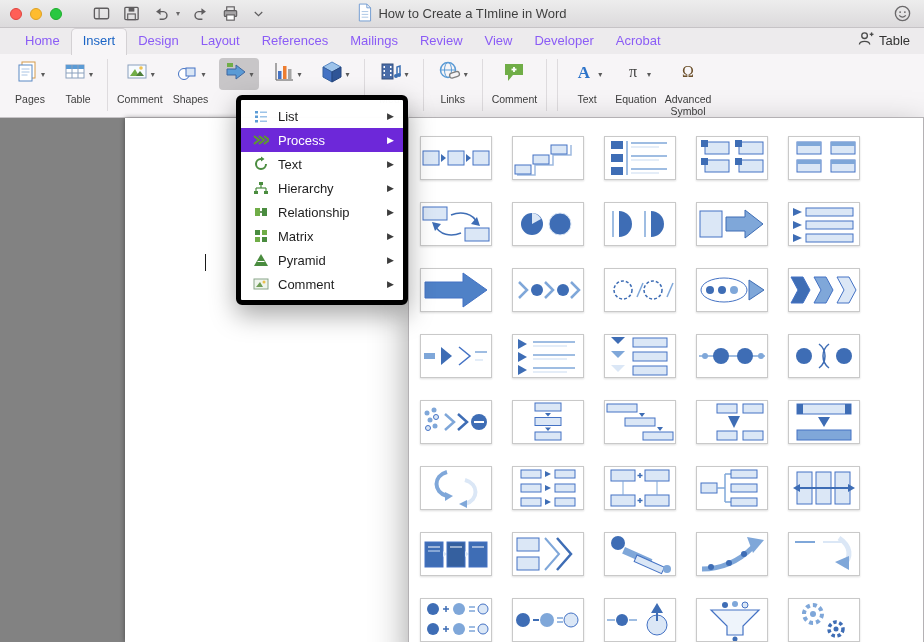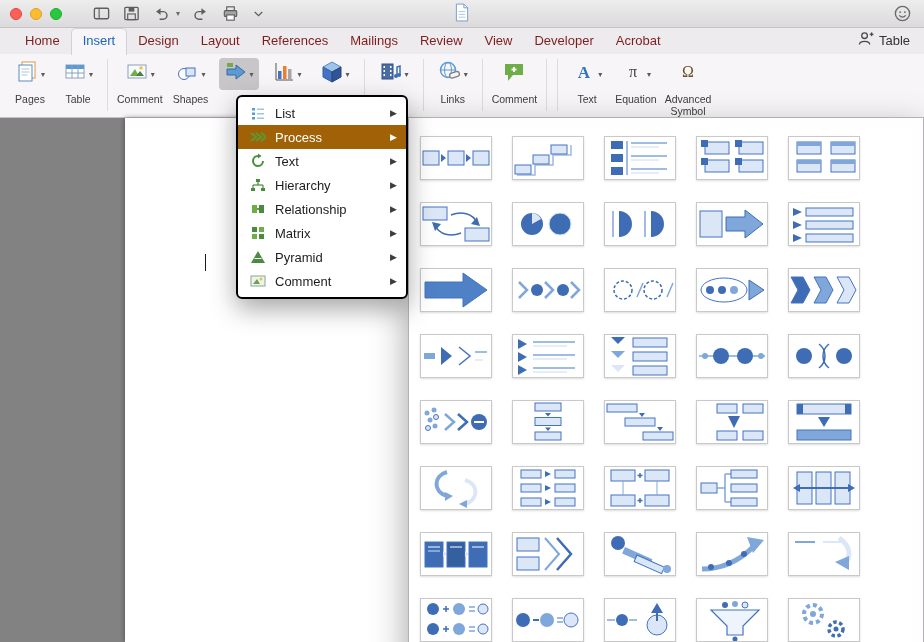--- a/index.html
+++ b/index.html
@@ -22,44 +22,44 @@
   .title-center{position:absolute;left:50%;top:50%;transform:translate(-50%,-50%);
     display:flex;align-items:center;gap:6px;font-size:13px;color:#3f3f3f;white-space:nowrap;}
   .search{position:absolute;right:72px;top:4px;width:158px;height:18px;background:#fff;
     border:1px solid #d0cdd0;border-radius:4px;display:flex;align-items:center;
     padding:0 6px;gap:3px;font-size:11.5px;color:#8f8d8f;}
   .search .scaret{font-size:7px;color:#8f8d8f;}
   .smiley{position:absolute;right:12px;top:4px;}
   
   .tabbar{height:26px;background:#edebed;display:flex;align-items:flex-end;padding-left:14px;}
   .tabs{display:flex;align-items:flex-end;}
-  .tab{font-size:13px;color:#7f1d1d;padding:4px 11px 6px;white-space:nowrap;}
+  .tab{font-size:13px;color:#8b5cf6;padding:4px 11px 6px;white-space:nowrap;}
   .tab.selected{background:#f7f5f7;border:1px solid #d4d1d4;border-bottom:none;
     border-radius:5px 5px 0 0;color:#1b64c5;padding-bottom:7px;margin-bottom:-1px;}
   .share{margin-left:auto;margin-right:14px;display:flex;gap:5px;align-items:center;
     font-size:13px;color:#333;padding-bottom:5px;}
   
   .ribbon{height:60px;background:#f7f5f7;border-bottom:1px solid #c6c3c6;
     display:flex;align-items:flex-start;padding:3px 4px 0 6px;}
   .rbtn{display:flex;flex-direction:column;align-items:center;margin:1px 4px;min-width:38px;}
   .iconrow{height:30px;display:flex;align-items:center;gap:2px;padding:1px 5px;border-radius:4px;}
   .rbtn.pressed .iconrow{background:#c8c6c8;}
   .caret{font-size:8px;color:#5a5a5a;}
   .rlabel{font-size:10.5px;color:#3d3d3d;text-align:center;line-height:1.15;margin-top:3px;white-space:pre-line;}
   .rsep{width:1px;background:#dedbde;height:52px;margin:2px 5px 0;}
   
   .page{position:absolute;left:125px;top:118px;width:283px;bottom:0;background:#fff;
     box-shadow:0 0 5px rgba(0,0,0,.45);}
   .cursor{position:absolute;left:80px;top:136px;width:1.2px;height:17px;background:#1a1a1a;}
   
   .menu{position:absolute;left:236px;top:95px;width:172px;background:rgba(255,255,255,.98);
-    border:2px solid #000000;border-radius:6px;box-shadow:0 10px 26px rgba(0,0,0,.35);
+    border:5px solid #000000;border-radius:6px;box-shadow:0 10px 26px rgba(0,0,0,.35);
     padding:4px 0;z-index:40;box-sizing:border-box;}
   .mitem{height:24px;display:flex;align-items:center;padding:0 9px 0 11px;font-size:13px;color:#1d1d1d;gap:8px;}
-  .mitem.selected{background:#a16207;color:#fff;}
+  .mitem.selected{background:#6d28d9;color:#fff;}
   .micon{width:18px;height:16px;display:flex;align-items:center;justify-content:center;flex:none;}
   .mlabel{flex:1;}
   .marrow{font-size:9px;color:#3c3c3c;}
   .mitem.selected .marrow{color:#fff;}
   
   .gallery{position:absolute;left:408px;top:117px;width:516px;height:545px;background:#fff;
     border:1px solid #b4b1b4;box-shadow:0 14px 34px rgba(0,0,0,.38);z-index:30;box-sizing:border-box;}
   .thumb{position:absolute;width:72px;height:44px;background:#fff;border:1px solid #c9c9c9;
     box-shadow:0 1px 2px rgba(0,0,0,.14);display:flex;align-items:center;justify-content:center;box-sizing:border-box;}
 </style>
@@ -113,20 +113,21 @@
       </span>
     </div>
   <div class="title-center">
     <span><svg width="15" height="19" viewBox="0 0 16 20">
           <path d="M2,1 h8 l4,4 v14 h-12 z" fill="#fff" stroke="#6f9ad0"></path>
           <path d="M10,1 v4 h4" fill="none" stroke="#6f9ad0"></path>
           <line x1="4.5" y1="9" x2="11.5" y2="9" stroke="#a9c4e4"></line>
           <line x1="4.5" y1="12" x2="11.5" y2="12" stroke="#a9c4e4"></line>
           <line x1="4.5" y1="15" x2="11.5" y2="15" stroke="#a9c4e4"></line>
         </svg></span>
+    <span class="doc-title">How to Create a TImline in Word</span>
   </div>
   <span class="smiley"><svg width="19" height="19" viewBox="0 0 20 20">
         <circle cx="10" cy="10" r="7.5" fill="none" stroke="#6a686a" stroke-width="1.4"></circle>
         <circle cx="7.5" cy="8.5" r="1" fill="#6a686a"></circle>
         <circle cx="12.5" cy="8.5" r="1" fill="#6a686a"></circle>
         <path d="M6.5,12 Q10,15.5 13.5,12" fill="none" stroke="#6a686a" stroke-width="1.3"></path>
       </svg></span>
 </div>
 
 <div class="tabbar">

